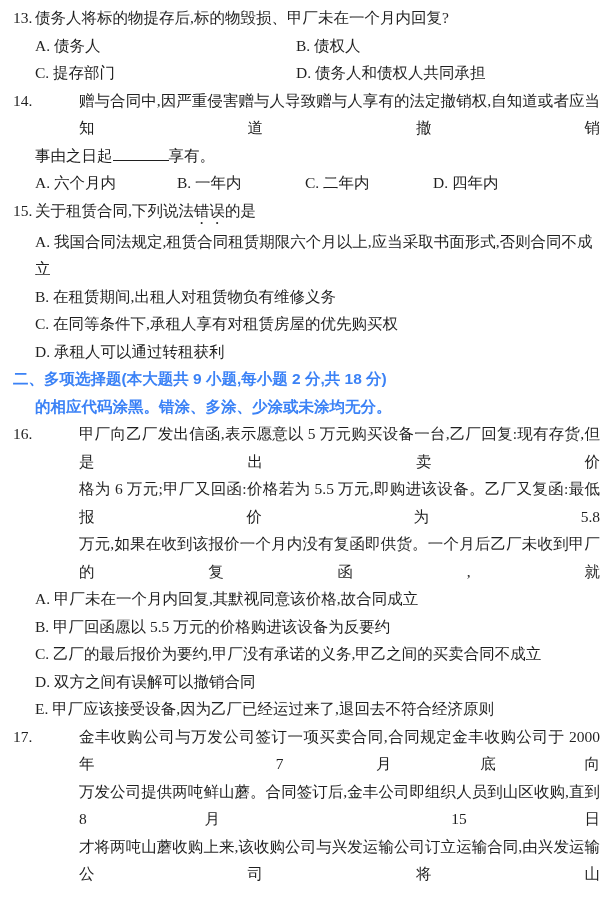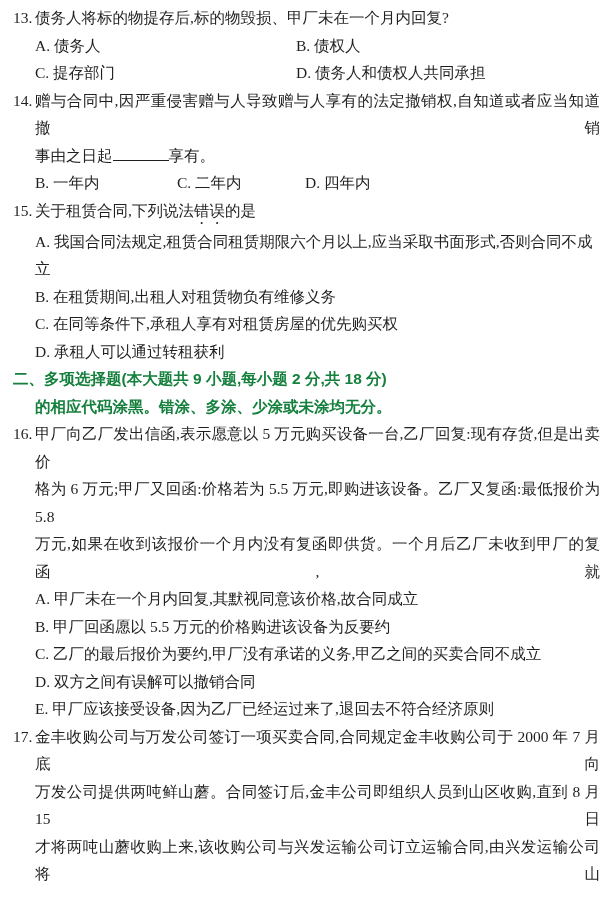--- a/index.html
+++ b/index.html
@@ -14,29 +14,30 @@
   .page {
     box-sizing: border-box;
     width: 610px; height: 922px;
     padding: 4px 10px 0 13px;
   }
   .line { line-height: 27.5px; }
   .fill {
     text-align: justify;
     text-align-last: justify;
     text-justify: inter-character;
+    margin-left: 44px;
   }
   .question { position: relative; padding-left: 22px; }
   .qnum { position: absolute; left: 0; top: 0; line-height: 27.5px; }
   .opt-grid-2 { display: grid; grid-template-columns: 261px 1fr; }
   .opt-grid-4 { display: grid; grid-template-columns: 142px 128px 128px 1fr; }
   .sec-heading, .instruction {
     font-family: "Liberation Sans", "DejaVu Sans", sans-serif;
     font-weight: bold;
-    color: #15803d;
+    color: #3b82f6;
   }
   .instruction { padding-left: 22px; }
   .emph {
     -webkit-text-emphasis: filled dot;
     -webkit-text-emphasis-position: under right;
     text-emphasis: filled dot;
     text-emphasis-position: under right;
   }
   .blank {
     display: inline-block;
@@ -60,20 +61,21 @@
     </div>
   </section>
 
   <section class="question">
     <span class="qnum">14.</span>
     <div class="line fill">赠与合同中,因严重侵害赠与人导致赠与人享有的法定撤销权,自知道或者应当知道撤销</div>
     <div class="line">
       <span>事由之日起</span><span class="blank"></span><span>享有。</span>
     </div>
     <div class="opt-grid-4">
+      <span class="line">A. 六个月内</span>
       <span class="line">B. 一年内</span>
       <span class="line">C. 二年内</span>
       <span class="line">D. 四年内</span>
     </div>
   </section>
 
   <section class="question">
     <span class="qnum">15.</span>
     <div class="line">
       <span>关于租赁合同,下列说法</span><span class="emph">错误</span><span>的是</span>

